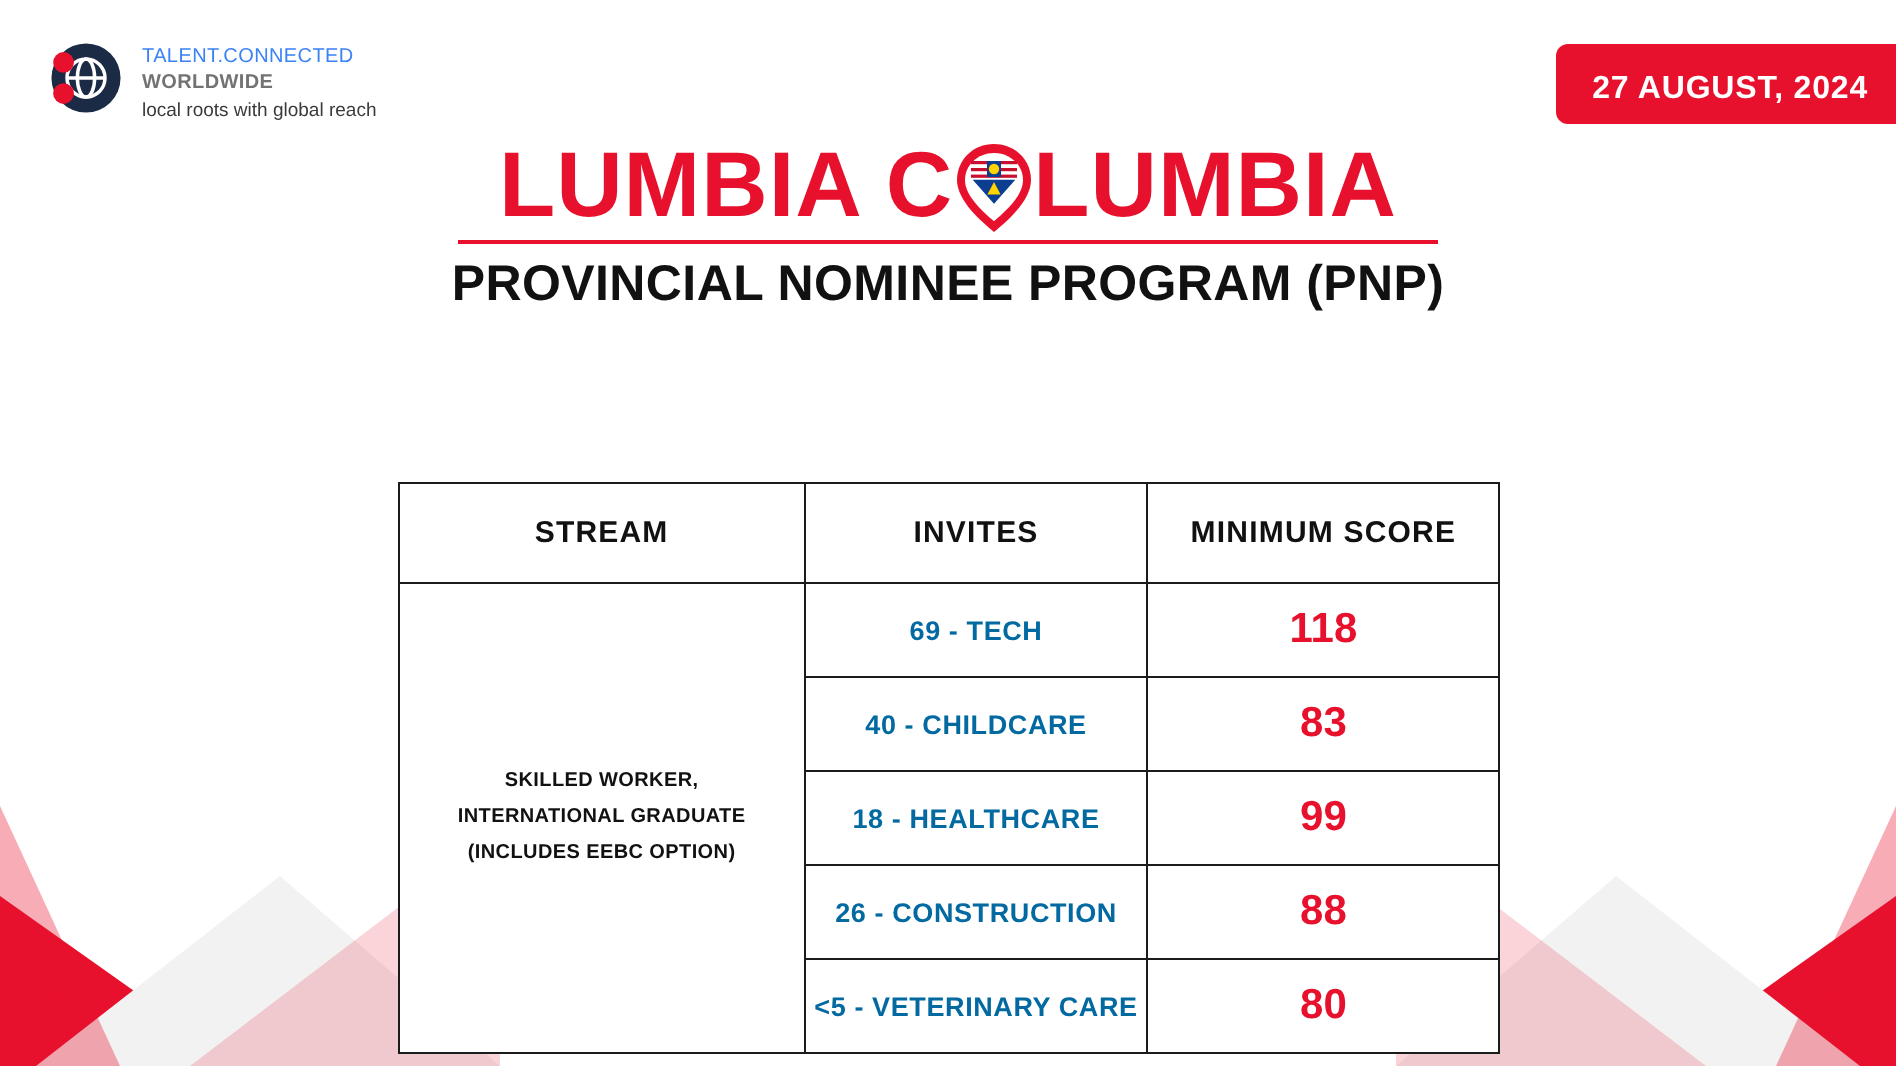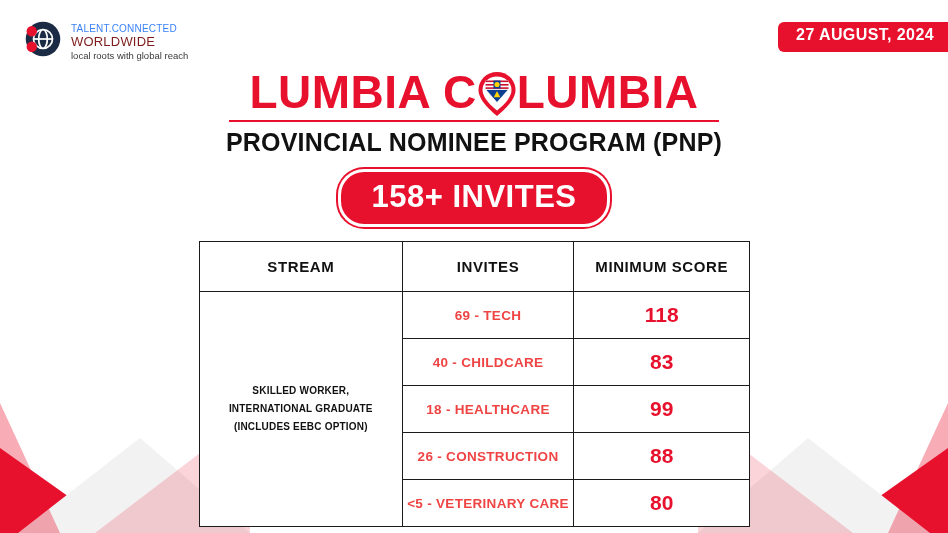--- a/index.html
+++ b/index.html
@@ -26,32 +26,32 @@
     position: absolute; left: 24px; top: 20px;
     display: flex; align-items: flex-start; gap: 9px;
   }
   .logo-mark { width: 38px; height: 38px; flex: 0 0 38px; }
   .logo-text { padding-top: 2px; }
   .logo-line1 {
     font-size: 10px; font-weight: normal; letter-spacing: .2px;
     color: #3b82f6; line-height: 13px;
   }
   .logo-line2 {
-    font-size: 13px; font-weight: normal; letter-spacing: .2px;
-    color: #7f1d1d; line-height: 14px;
+    font-size: 10px; font-weight: bold; letter-spacing: .2px;
+    color: #737373; line-height: 14px;
   }
   .logo-tag {
     font-size: 9.5px; color: #3a3a3a; line-height: 12px; margin-top: 1px;
   }
 
   .date-badge {
     position: absolute; right: 0px; top: 22px;
     background: #e8112d; color: #ffffff;
     font-size: 16px; font-weight: bold; letter-spacing: .4px;
-    padding: 4px 14px 8px 18px;
+    padding: 14px 14px 8px 18px;
     border-top-left-radius: 6px; border-bottom-left-radius: 6px;
   }
 
   
   .title-wrap { position: absolute; left: 0; right: 0; top: 66px; text-align: center; }
   .title-main {
     font-size: 46px; font-weight: bold; color: #e8112d;
     letter-spacing: .5px; line-height: 52px;
     display: inline-flex; align-items: center; justify-content: center;
   }
@@ -90,21 +90,21 @@
   }
   .col-stream { width: 203px; }
   .col-invites { width: 172px; }
   .col-score { width: 176px; }
   td.stream-cell {
     font-size: 10px; font-weight: bold; color: #111111;
     line-height: 18px; letter-spacing: .2px; padding: 0 12px;
   }
   td.invite-cell {
     height: 47px;
-    font-size: 13.5px; font-weight: bold; color: #ef4444; letter-spacing: .3px;
+    font-size: 13.5px; font-weight: bold; color: #0369a1; letter-spacing: .3px;
   }
   td.score-cell {
     font-size: 21px; font-weight: bold; color: #e8112d;
   }
 </style>
 </head>
 <body>
 
 <div class="page">
 
@@ -161,23 +161,20 @@
           <circle cx="20" cy="13.5" r="2.6" fill="#ffd200"></circle>
           <path d="M8.5 18.5 L31.5 18.5 L20 31.5 Z" fill="#0b3d91"></path>
           <path d="M8.5 18.5 L31.5 18.5 L20 31.5 Z" fill="none" stroke="#ffffff" stroke-width="0.8"></path>
           <path d="M20 20 l3.3 6.2 h-6.6 Z" fill="#ffd200"></path>
         </svg>
       </span>
       <span>LUMBIA</span>
     </div>
     <div class="title-underline"></div>
     <div class="title-sub">PROVINCIAL NOMINEE PROGRAM (PNP)</div>
-    <div>
-      <span class="invites-pill">158+ INVITES</span>
-    </div>
   </div>
 
   <div class="table-wrap">
     <table>
       <colgroup>
         <col class="col-stream">
           <col class="col-invites">
           <col class="col-score">
       </colgroup>
       <thead>

